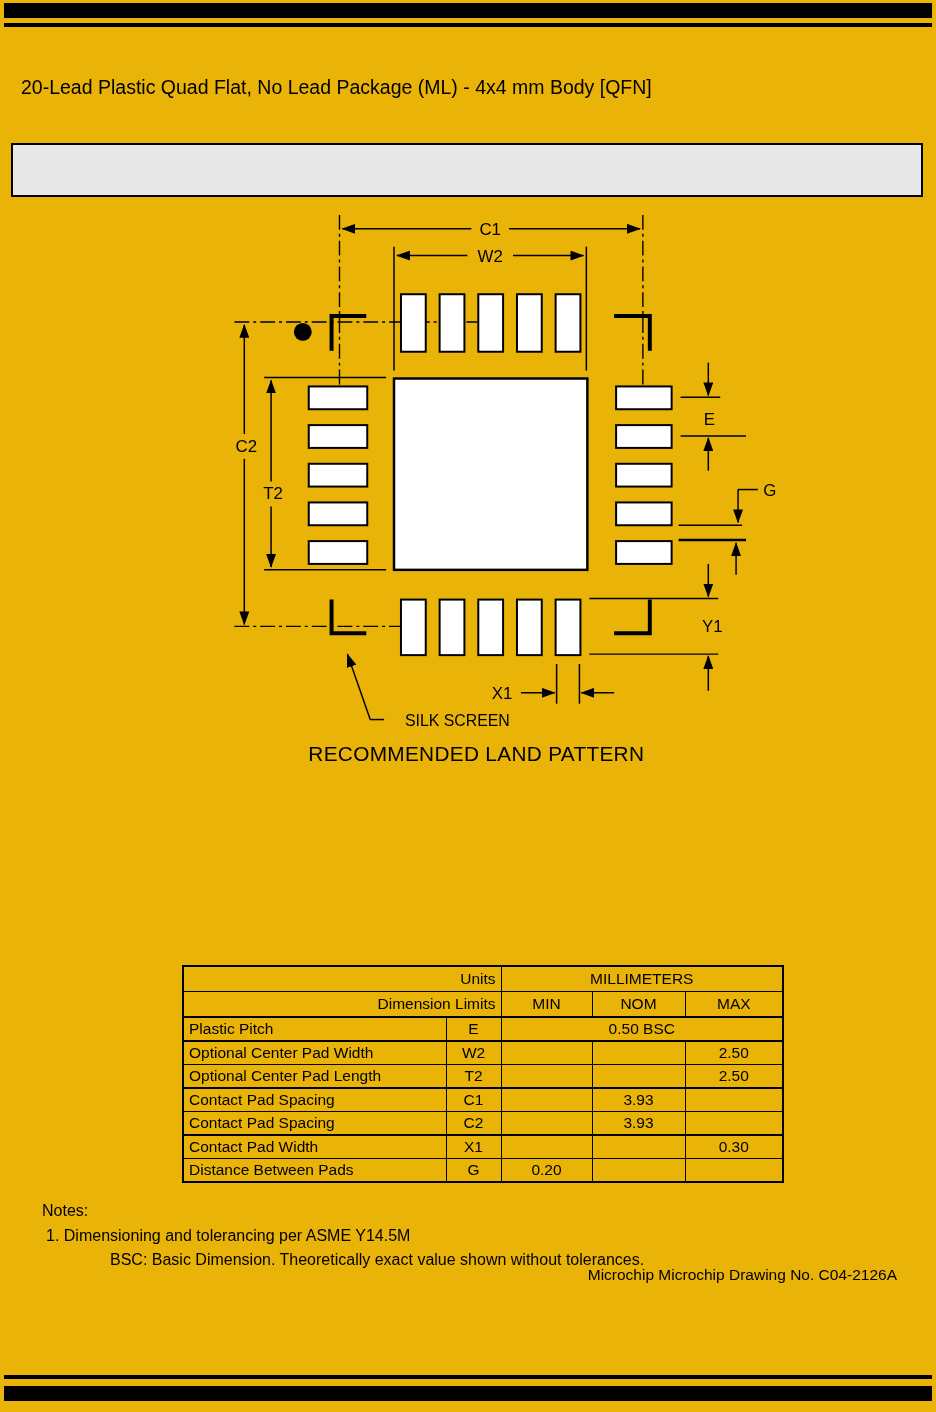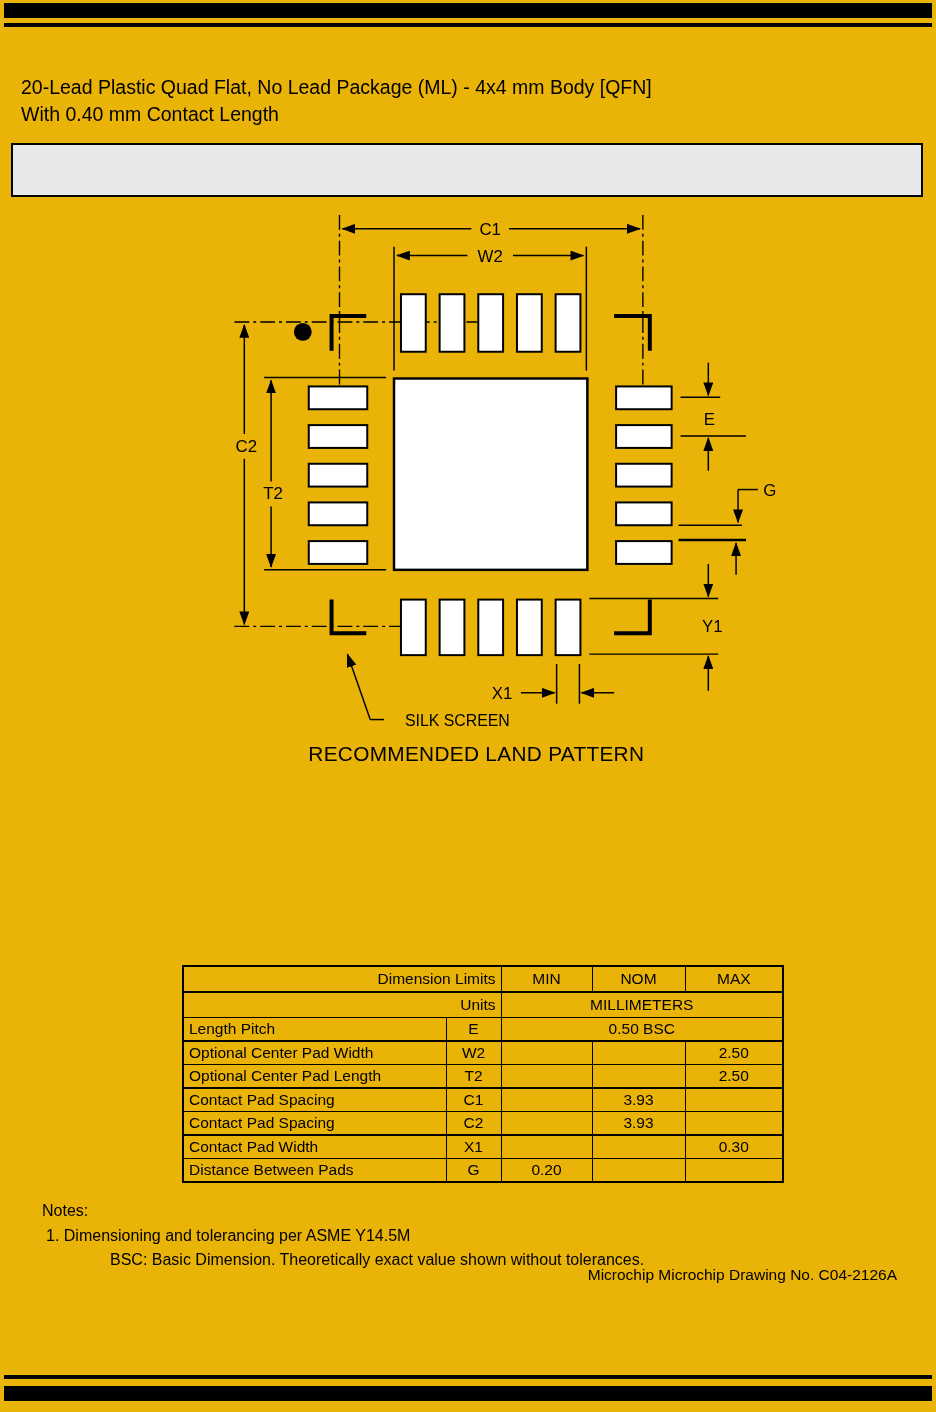--- a/index.html
+++ b/index.html
@@ -48,21 +48,20 @@
 </head>
 <body>
 
 <div class="page">
 
   <div class="bar top-thick"></div>
   <div class="bar top-thin"></div>
 
   <div class="title">
     <div>20-Lead Plastic Quad Flat, No Lead Package (ML) - 4x4 mm Body [QFN]</div>
-    <div>With 0.40 mm Contact Length</div>
   </div>
 
   <div class="gray-band"></div>
 
   <svg class="diagram" width="575" height="580" viewBox="225 205 575 585" xmlns="http://www.w3.org/2000/svg">
     <defs>
       <marker id="arr" markerWidth="14" markerHeight="10" refX="13" refY="5" orient="auto" markerUnits="userSpaceOnUse">
         <path d="M0,0 L14,5 L0,10 z" fill="#000"></path>
       </marker>
     </defs>
@@ -189,32 +188,32 @@
 
   <table class="dims">
     <colgroup>
       <col style="width:263px">
         <col style="width:55px">
         <col style="width:91px">
         <col style="width:93px">
         <col style="width:98px">
     </colgroup>
     <tbody>
+      <tr class="hdr">
+        <td colspan="2" class="ralign thickR">Units</td>
+        <td colspan="3" class="center">MILLIMETERS</td>
+      </tr>
       <tr class="hdr grpEnd">
         <td colspan="2" class="ralign thickR">Dimension Limits</td>
         <td class="center">MIN</td>
         <td class="center">NOM</td>
         <td class="center">MAX</td>
       </tr>
-      <tr class="hdr">
-        <td colspan="2" class="ralign thickR">Units</td>
-        <td colspan="3" class="center">MILLIMETERS</td>
-      </tr>
       <tr class="grpEnd">
-        <td>Length Pitch</td>
+        <td>Plastic Pitch</td>
         <td class="center thickR">E</td>
         <td colspan="3" class="center">0.50 BSC</td>
       </tr>
       <tr>
         <td>Optional Center Pad Width</td>
         <td class="center thickR">W2</td>
         <td class="center"></td>
         <td class="center"></td>
         <td class="center">2.50</td>
       </tr>

